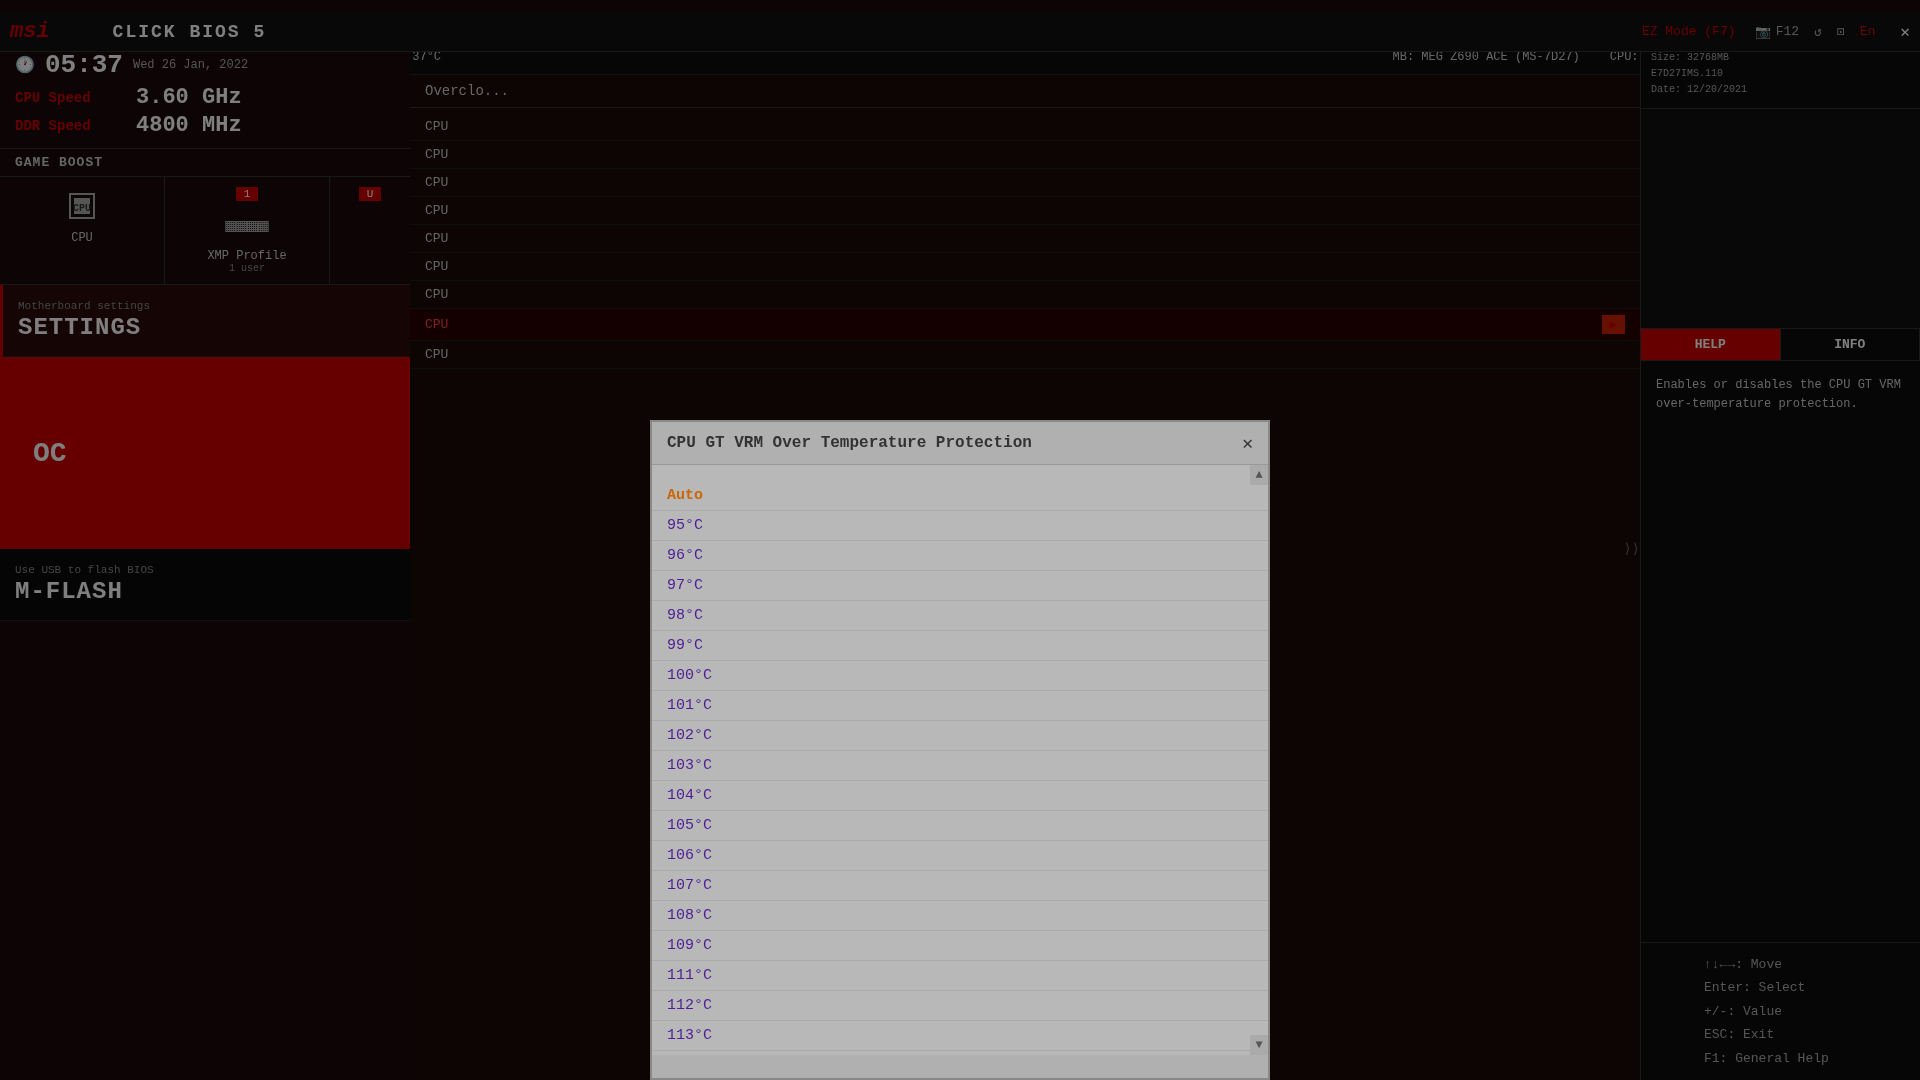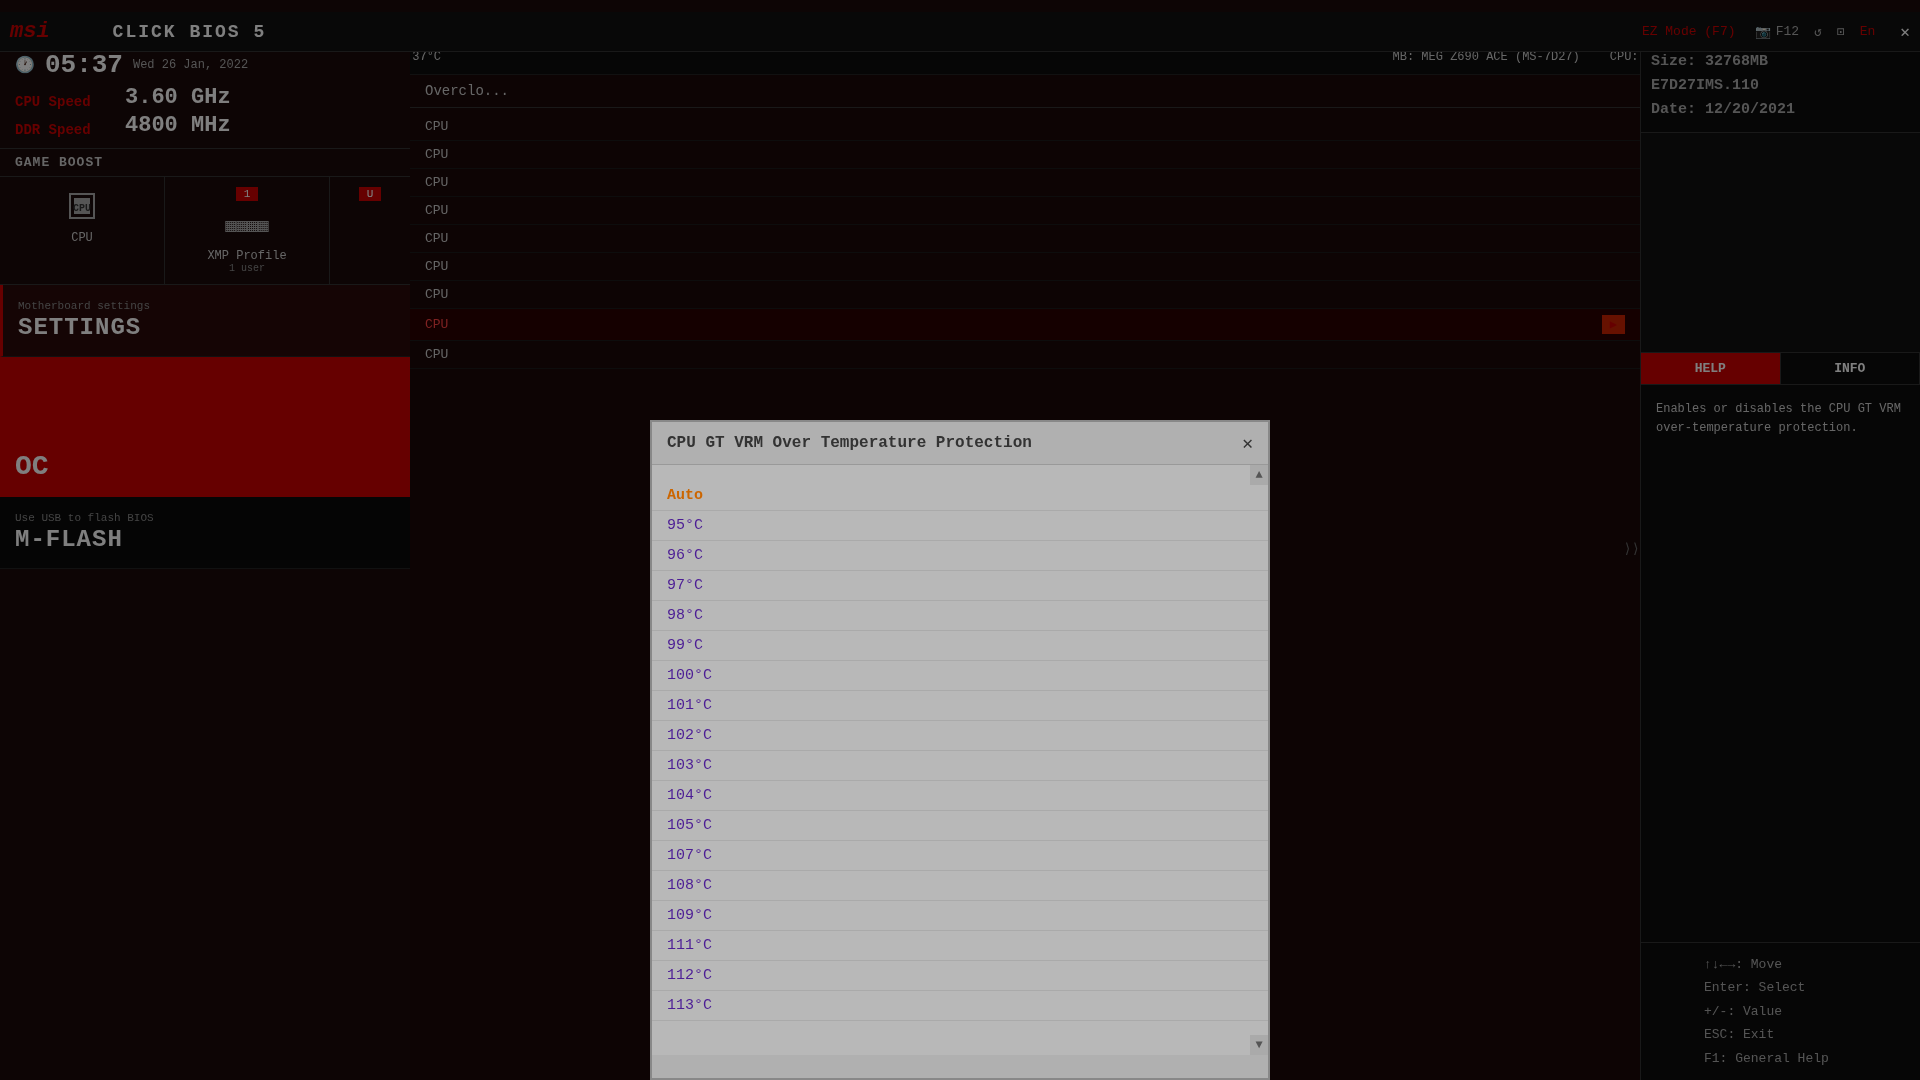--- a/index.html
+++ b/index.html
@@ -87,21 +87,21 @@
       padding: 10px 15px;
       border-bottom: 1px solid #333;
     }
     #clock-row {
       display: flex;
       align-items: center;
       gap: 10px;
       margin-bottom: 5px;
     }
     #clock-time { color: #fff; font-size: 26px; font-weight: bold; }
-    .speed-row { display: flex; align-items: flex-end; gap: 15px; }
+    .speed-row { display: flex; align-items: center; gap: 26px; }
     .speed-label { color: #cc0000; font-size: 14px; font-weight: bold; width: 95px; }
     .speed-value { color: #fff; font-size: 22px; font-weight: bold; }
 
     
     #game-boost-bar {
       padding: 6px 15px;
       color: #ccc;
       font-size: 13px;
       font-weight: bold;
       letter-spacing: 1px;
@@ -146,24 +146,24 @@
       border-bottom: 1px solid #222;
     }
     .sidebar-subtitle { color: #888; font-size: 11px; margin-bottom: 2px; }
     .sidebar-title { color: #fff; font-size: 24px; font-weight: bold; letter-spacing: 1px; }
     .sidebar-section.active-section {
       background: #2a0a0a;
       border-left: 3px solid #cc0000;
     }
     .oc-section {
       background: #cc0000;
-      padding: 15px;
-      height: 140px;
-      display: flex;
-      align-items: flex-end;
+      padding: 33px;
+      height: 192px;
+      display: flex;
+      align-items: center;
     }
     .oc-title { color: #fff; font-size: 28px; font-weight: bold; }
 
     
     #main-content {
       position: absolute;
       top: 75px; left: 410px; right: 280px;
       bottom: 0;
       background: #1a0808;
     }
@@ -190,21 +190,21 @@
       top: 40px; right: 0;
       width: 280px;
       bottom: 0;
       background: #0d0d0d;
       border-left: 1px solid #333;
     }
     #mb-info {
       padding: 10px;
       border-bottom: 1px solid #333;
     }
-    .mb-info-line { color: #aaa; font-size: 15px; line-height: 1.6; font-weight: bold; }
+    .mb-info-line { color: #aaa; font-size: 10px; line-height: 1.6; }
     .help-info-tabs {
       display: flex;
       border-bottom: 1px solid #333;
     }
     .help-tab {
       flex: 1; padding: 8px;
       text-align: center;
       color: #fff; font-size: 13px; font-weight: bold;
       cursor: pointer;
       border-right: 1px solid #333;
@@ -483,20 +483,21 @@
           <div class="modal-list-item">96°C</div>
           <div class="modal-list-item">97°C</div>
           <div class="modal-list-item">98°C</div>
           <div class="modal-list-item">99°C</div>
           <div class="modal-list-item">100°C</div>
           <div class="modal-list-item">101°C</div>
           <div class="modal-list-item">102°C</div>
           <div class="modal-list-item">103°C</div>
           <div class="modal-list-item">104°C</div>
           <div class="modal-list-item">105°C</div>
+          <div class="modal-list-item">106°C</div>
           <div class="modal-list-item">107°C</div>
           <div class="modal-list-item">108°C</div>
           <div class="modal-list-item">109°C</div>
           <div class="modal-list-item">111°C</div>
           <div class="modal-list-item">112°C</div>
           <div class="modal-list-item">113°C</div>
         </div>
       <div class="modal-scroll-arrow-bottom">▼</div>
     </div>
   </div>

